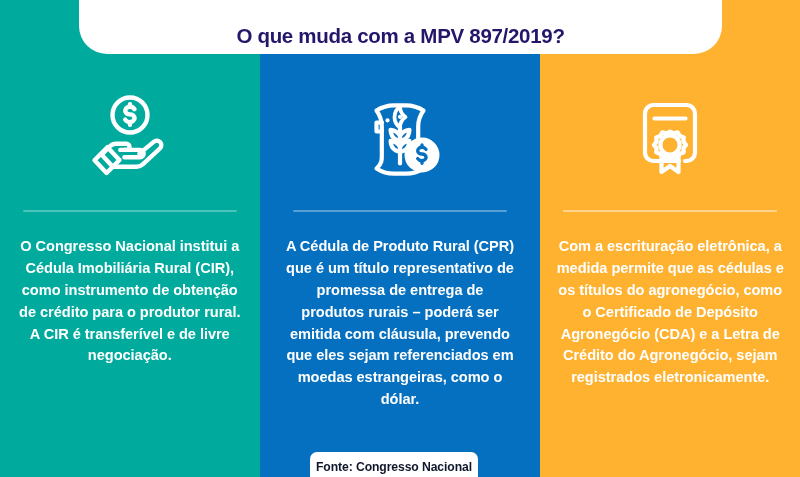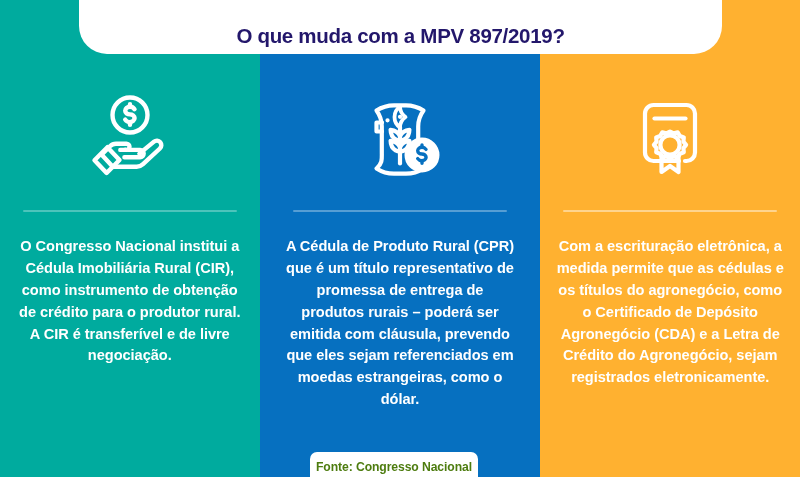--- a/index.html
+++ b/index.html
@@ -109,21 +109,21 @@
     background: #ffffff;
     border-radius: 7px 7px 0 0;
     z-index: 6;
     display: flex;
     align-items: center;
     justify-content: center;
   }
   .source-badge-text {
     font-size: 12.2px;
     font-weight: bold;
-    color: #4d7c0f;
+    color: #0f172a;
     white-space: nowrap;
     letter-spacing: -0.1px;
   }
 </style>
 </head>
 <body>
 
 <div id="infographic">
 
   <div class="columns">

